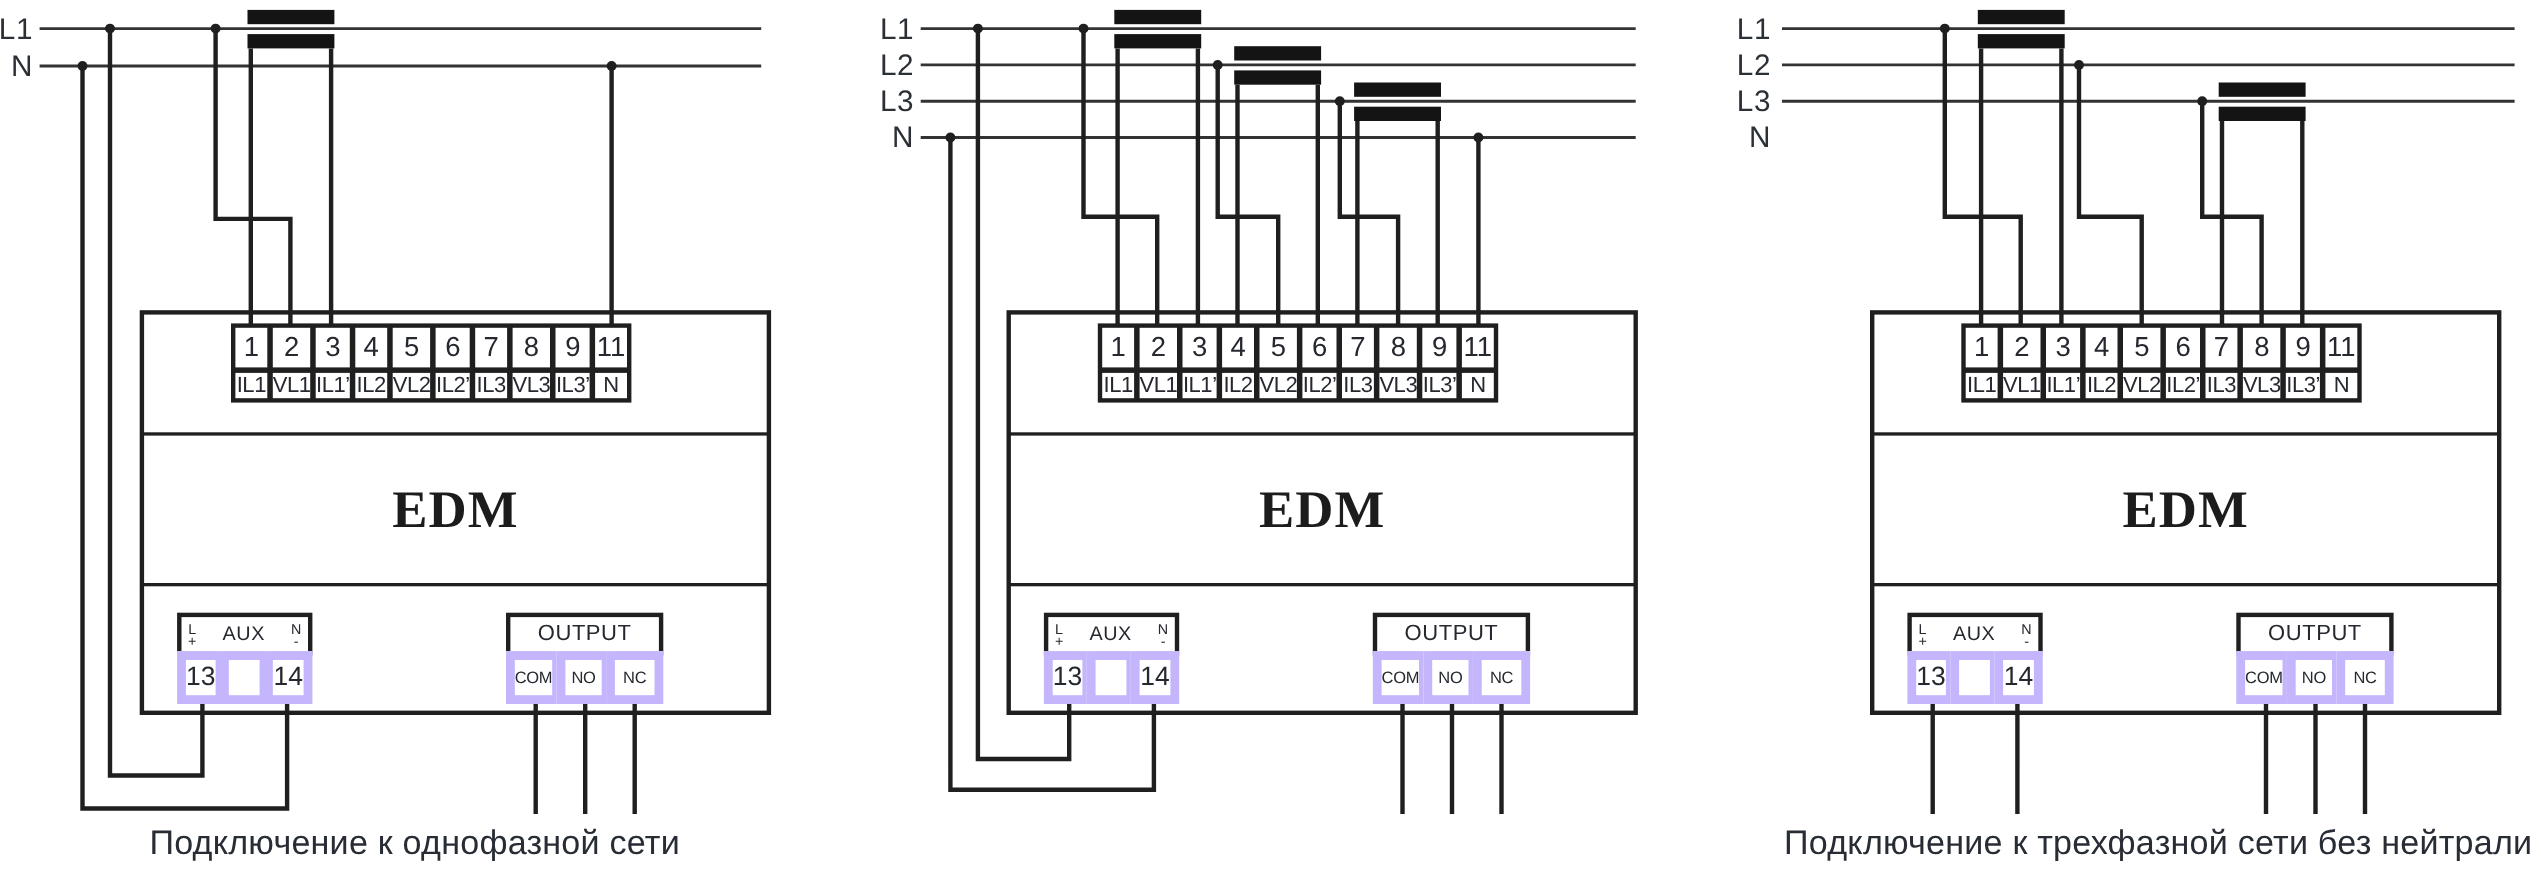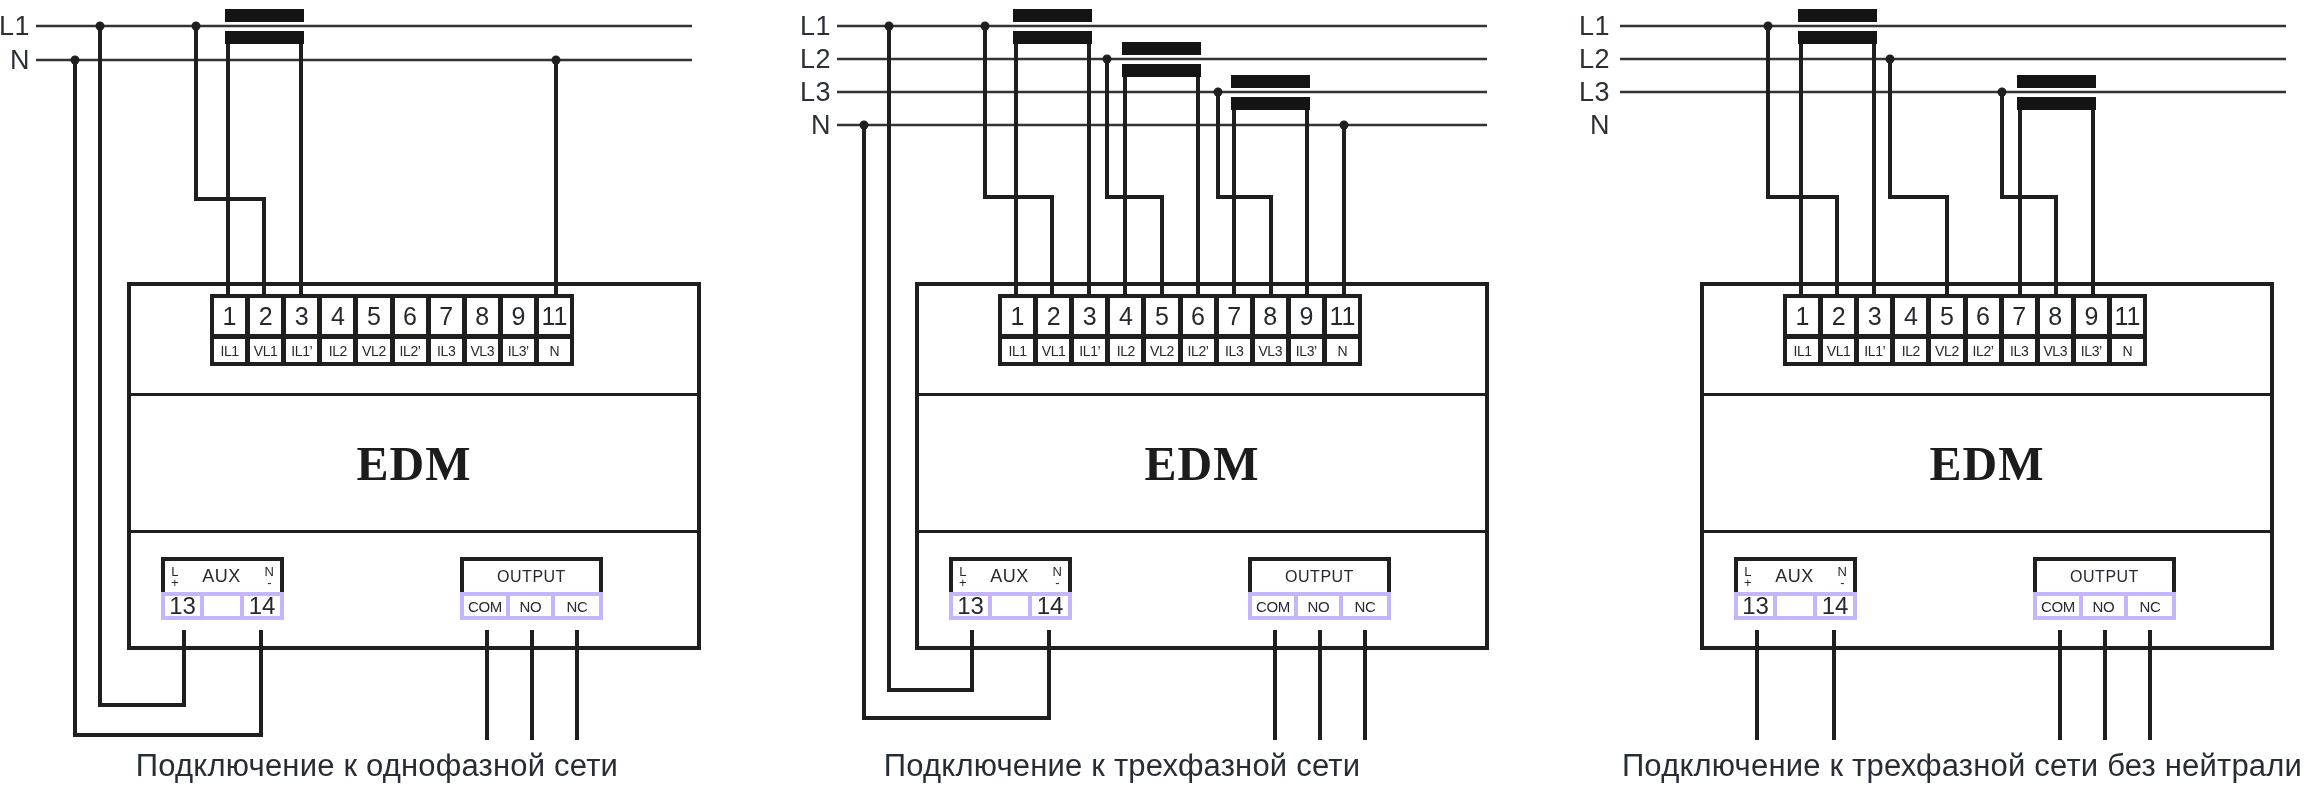--- a/index.html
+++ b/index.html
@@ -19,37 +19,37 @@
     position:absolute;display:flex;align-items:center;justify-content:center;
     font-size:48px;font-weight:bold;color:#1c1c1c;letter-spacing:1px;font-family:Liberation Serif, serif;
   }
   .tblock{
     position:absolute;display:grid;grid-template-columns:repeat(10,1fr);
     grid-template-rows:36px 23px;gap:5px;padding:4px;box-sizing:border-box;
     background:#1f1f1f;
   }
   .t-cell{background:#ffffff;display:flex;align-items:center;justify-content:center;color:#25282e;}
   .t-num{font-size:25px;}
-  .t-lab{font-size:14px;letter-spacing:-0.4px;}
+  .t-lab{font-size:20px;letter-spacing:-0.4px;}
   .io-block{position:absolute;}
   .io-head{
     border:4px solid #1f1f1f;background:#ffffff;box-sizing:border-box;height:39px;
     display:flex;align-items:center;justify-content:center;color:#25282e;
   }
   .io-cells{display:flex;margin-top:-4px;}
   .io-cell{
-    border:4px solid #c4b5fd;background:#ffffff;box-sizing:border-box;height:28px;
+    border:8px solid #c4b5fd;background:#ffffff;box-sizing:border-box;height:48px;
     display:flex;align-items:center;justify-content:center;color:#25282e;
   }
   .io-cell + .io-cell{margin-left:-4px;}
   .aux-head-inner{width:100%;display:flex;align-items:center;justify-content:space-between;padding:0 6px;box-sizing:border-box;}
   .aux-stack{display:flex;flex-direction:column;align-items:center;font-size:13px;line-height:11px;color:#25282e;}
   .aux-title{font-size:18px;letter-spacing:0.5px;}
   .aux-num{font-size:24px;}
-  .out-title{font-size:16px;letter-spacing:0.5px;}
+  .out-title{font-size:20px;letter-spacing:0.5px;}
   .out-cell{font-size:15px;letter-spacing:-0.3px;text-align:center;}
   .caption{
     position:absolute;top:748px;width:800px;text-align:center;
     font-size:31px;color:#272c35;letter-spacing:0.2px;
   }
 </style>
 </head>
 <body>
 
 <div id="canvas">
@@ -307,15 +307,14 @@
           <div class="io-cells">
             <div class="io-cell out-cell" style="width: 50px;">COM</div>
             <div class="io-cell out-cell" style="width: 49px;">NO</div>
             <div class="io-cell out-cell" style="width: 52px;">NC</div>
           </div>
         </div>
       </div>
     </div>
 
   <div class="caption" style="left: -23px;">Подключение к однофазной сети</div>
-  <div class="caption" style="left: 722px;">Подключение к трехфазной сети</div>
   <div class="caption" style="left: 1562px;">Подключение к трехфазной сети без нейтрали</div>
 </div>
 
 </body></html>

